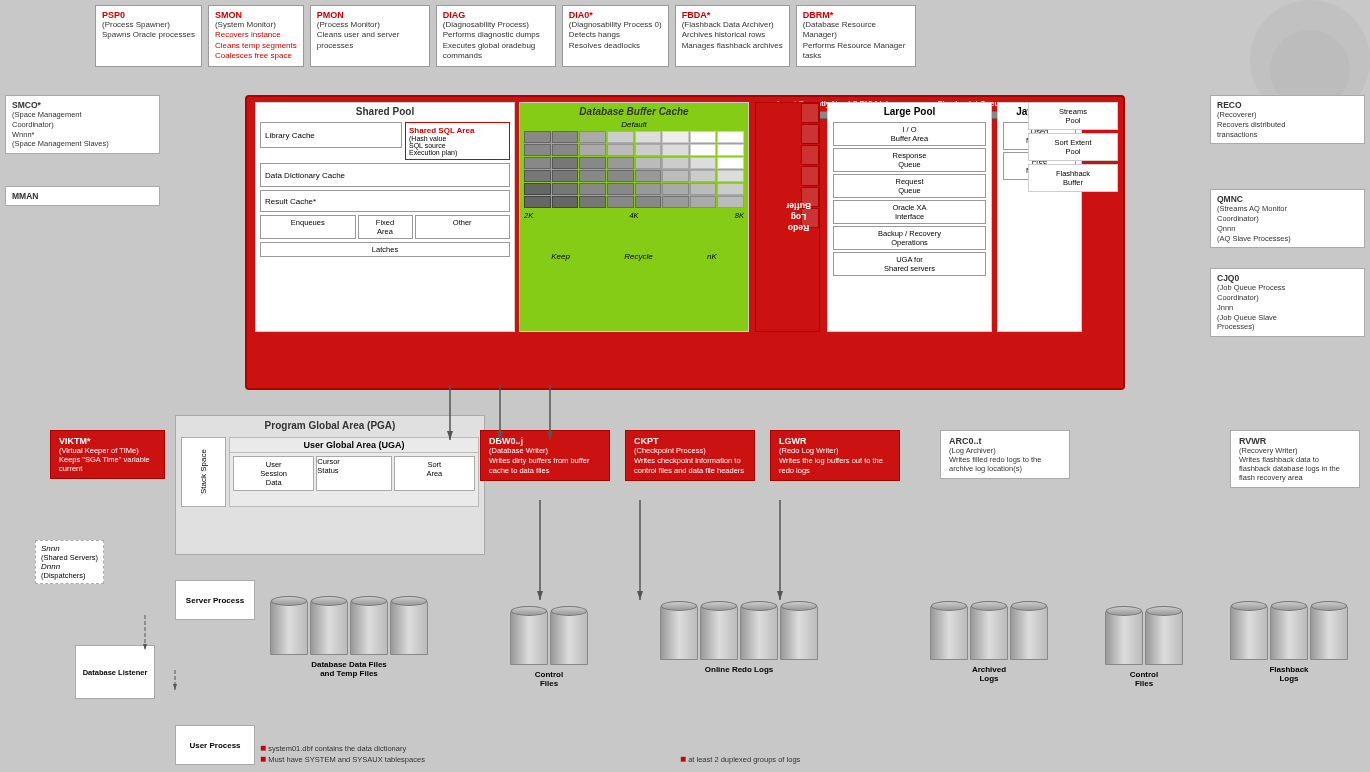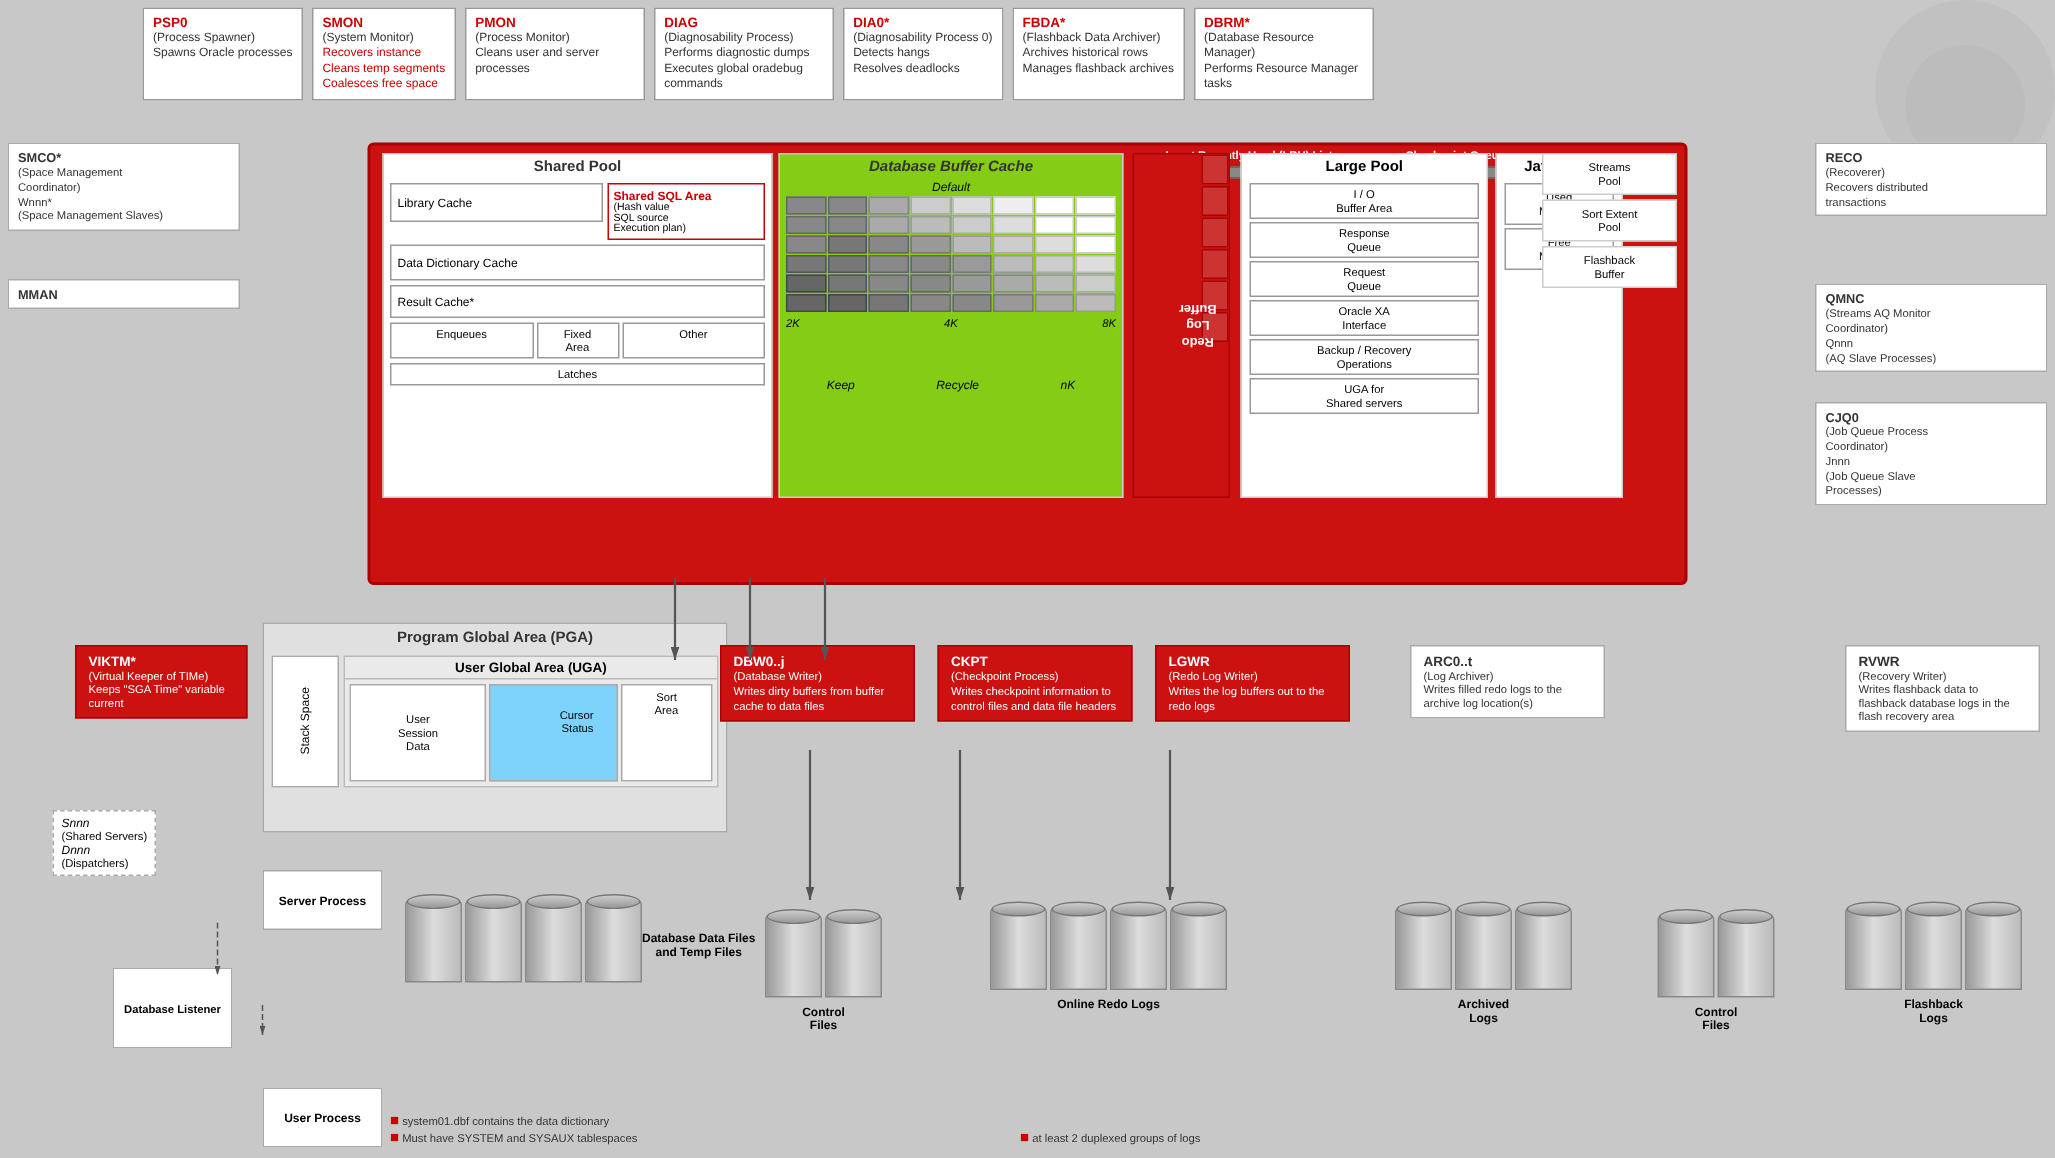--- a/index.html
+++ b/index.html
@@ -603,22 +603,22 @@
     </div>
   </div>
 
   <div class="pga-container">
     <div class="pga-title">Program Global Area (PGA)</div>
     <div style="position:relative;display:flex;margin:2px 5px;">
       <div style="border:1px solid #aaa;background:white;width:45px;min-height:70px;display:flex;align-items:center;justify-content:center;text-align:center;font-size:8px;writing-mode:vertical-rl;transform:rotate(180deg);margin-right:3px;">Stack Space</div>
       <div style="flex:1;border:1px solid #bbb;background:#eaeaea;">
         <div style="text-align:center;font-size:9px;font-weight:bold;padding:2px 0;border-bottom:1px solid #bbb;">User Global Area (UGA)</div>
         <div style="display:flex;gap:2px;padding:3px;">
-          <div style="background:white;border:1px solid #aaa;padding:18px;font-size:7.5px;text-align:center;flex:1;">User<br>Session<br>Data</div>
-          <div style="background:#7dd3fc;border:1px solid #aaa;padding:15px;font-size:7.5px;text-align:right;flex:1;">Cursor<br>Status</div>
+          <div style="background:white;border:1px solid #aaa;padding:3px;font-size:7.5px;text-align:center;flex:1;">User<br>Session<br>Data</div>
+          <div style="background:#ffffff;border:1px solid #aaa;padding:0;font-size:7.5px;text-align:left;flex:1;">Cursor<br>Status</div>
           <div style="background:white;border:1px solid #aaa;padding:3px;font-size:7.5px;text-align:center;flex:1;">Sort<br>Area</div>
         </div>
       </div>
     </div>
   </div>
 
   <div class="viktm-box">
     <div class="title">VIKTM*</div>
     <div style="font-size:7.5px;color:white;">
       <span>(Virtual Keeper of TIMe)</span><br>
@@ -681,21 +681,21 @@
     <div style="font-style:italic;font-size:8px;">Dnnn</div>
     <div style="font-size:7.5px;">(Dispatchers)</div>
   </div>
 
   <div class="user-process-box">
     <span>User
 Process</span>
   </div>
 
   <div style="position:absolute;top:600px;left:270px;display:flex;gap:2px;">
-    <div style="display:flex;flex-direction:row;align-items:center;">
+    <div style="display:flex;flex-direction:column;align-items:center;">
       <div style="display:flex;gap:2px;">
         <div style="width:38px;height:55px;background:linear-gradient(to right, #999, #ddd, #bbb);border-radius:3px 3px 0 0;position:relative;border:1px solid #888;">
           <div style="position:absolute;top:-5px;left:0;width:100%;height:10px;background:linear-gradient(to bottom,#ccc,#999);border-radius:50%;border:1px solid #777;"></div>
         </div>
         <div style="width:38px;height:55px;background:linear-gradient(to right, #999, #ddd, #bbb);border-radius:3px 3px 0 0;position:relative;border:1px solid #888;">
           <div style="position:absolute;top:-5px;left:0;width:100%;height:10px;background:linear-gradient(to bottom,#ccc,#999);border-radius:50%;border:1px solid #777;"></div>
         </div>
         <div style="width:38px;height:55px;background:linear-gradient(to right, #999, #ddd, #bbb);border-radius:3px 3px 0 0;position:relative;border:1px solid #888;">
           <div style="position:absolute;top:-5px;left:0;width:100%;height:10px;background:linear-gradient(to bottom,#ccc,#999);border-radius:50%;border:1px solid #777;"></div>
         </div>

